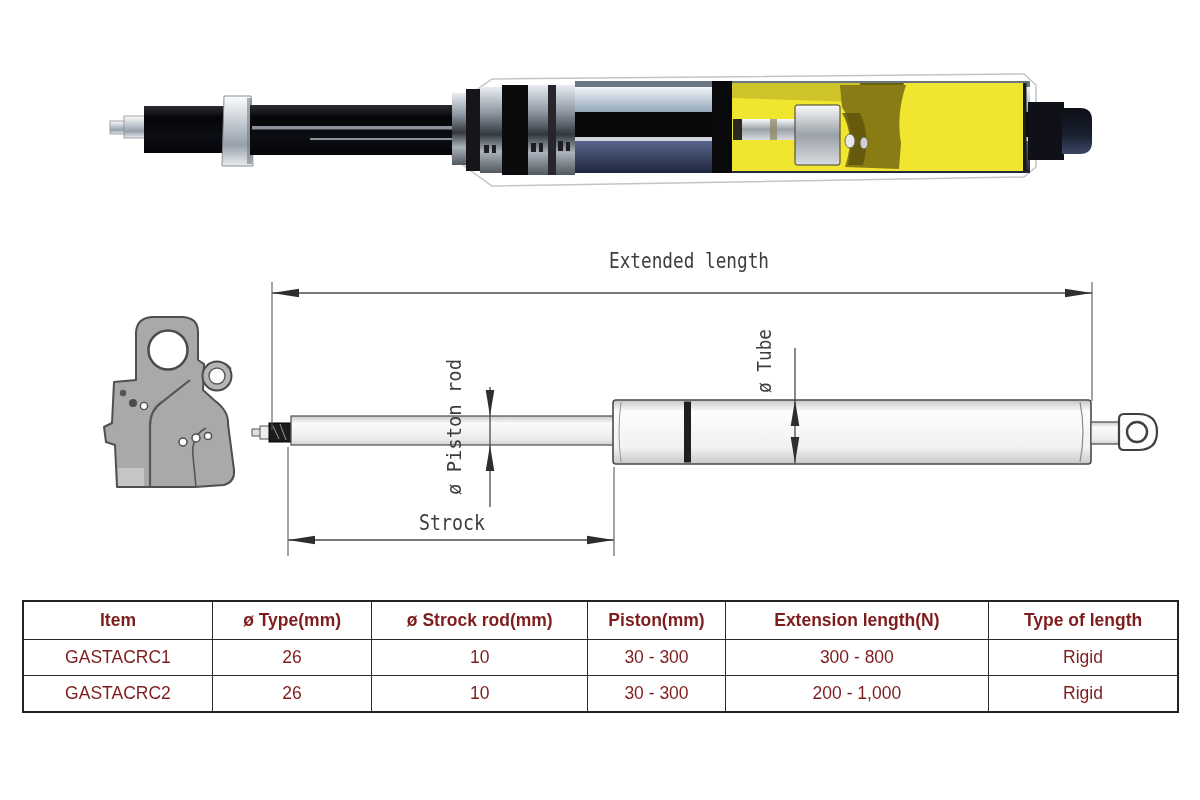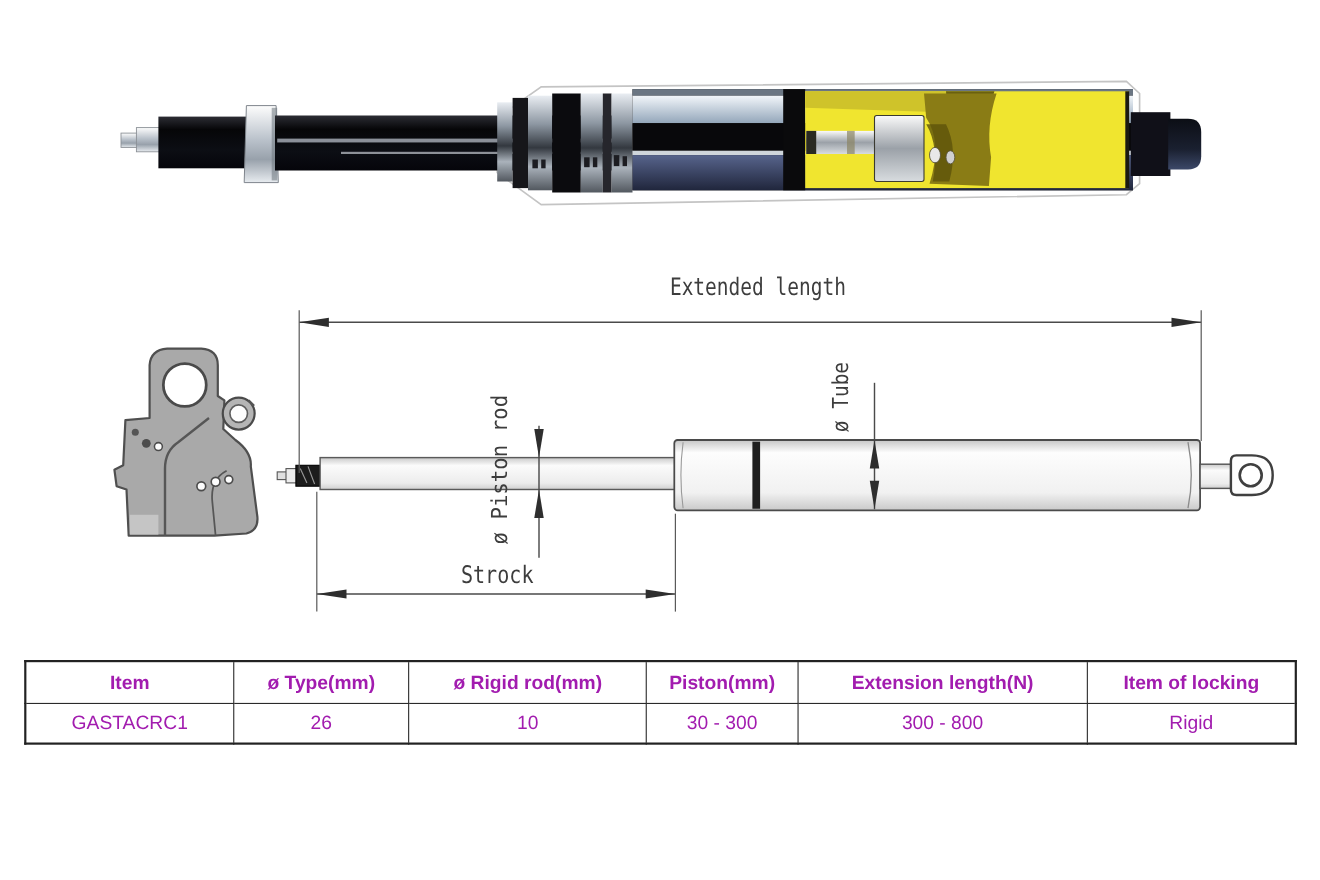--- a/index.html
+++ b/index.html
@@ -3,21 +3,21 @@
 <meta charset="utf-8">
 <style>
   html,body{margin:0;padding:0;background:#fff;}
   body{width:1200px;height:800px;position:relative;overflow:hidden;
        font-family:"Liberation Sans",sans-serif;}
   .photo-svg{position:absolute;left:100px;top:55px;width:1000px;height:145px;}
   .diagram-svg{position:absolute;left:0;top:230px;width:1200px;height:350px;}
   .cad-text{font-family:"DejaVu Sans Mono",monospace;fill:#3d3d3d;}
   .spec-table-wrap{position:absolute;left:22px;top:600px;width:1157px;}
   table.spec{border-collapse:collapse;width:100%;table-layout:fixed;
-             font-family:"Liberation Sans",sans-serif;color:#a21caf;}
+             font-family:"Liberation Sans",sans-serif;color:#7f1d1d;}
   table.spec th,table.spec td{border:1.7px solid #2a2a2a;text-align:center;
              vertical-align:middle;padding:0;white-space:nowrap;overflow:hidden;}
   table.spec{border:2.2px solid #222;}
   table.spec th{height:37px;font-size:17.5px;font-weight:bold;}
   table.spec td{height:35px;font-size:17.5px;font-weight:normal;margin-left:46px;}
   .dimline{stroke:#4a4a4a;stroke-width:1.3;fill:none;}
   .extline{stroke:#5a5a5a;stroke-width:1.1;fill:none;}
   .arrow{fill:#2e2e2e;stroke:none;}
 </style>
 </head>
@@ -217,30 +217,38 @@
         <col style="width:13.8%">
         <col style="width:18.7%">
       <col style="width:11.9%">
         <col style="width:22.8%">
         <col style="width:16.4%">
     </colgroup>
     <thead>
       <tr>
         <th>Item</th>
         <th>ø Type(mm)</th>
-        <th>ø Rigid rod(mm)</th>
+        <th>ø Strock rod(mm)</th>
         <th>Piston(mm)</th>
         <th>Extension length(N)</th>
-        <th>Item of locking</th>
+        <th>Type of length</th>
       </tr>
     </thead>
     <tbody>
       <tr>
         <td>GASTACRC1</td>
         <td>26</td>
         <td>10</td>
         <td>30 - 300</td>
         <td>300 - 800</td>
         <td>Rigid</td>
       </tr>
+      <tr>
+        <td>GASTACRC2</td>
+        <td>26</td>
+        <td>10</td>
+        <td>30 - 300</td>
+        <td>200 - 1,000</td>
+        <td>Rigid</td>
+      </tr>
     </tbody>
   </table>
 </div>
 
 </body></html>

